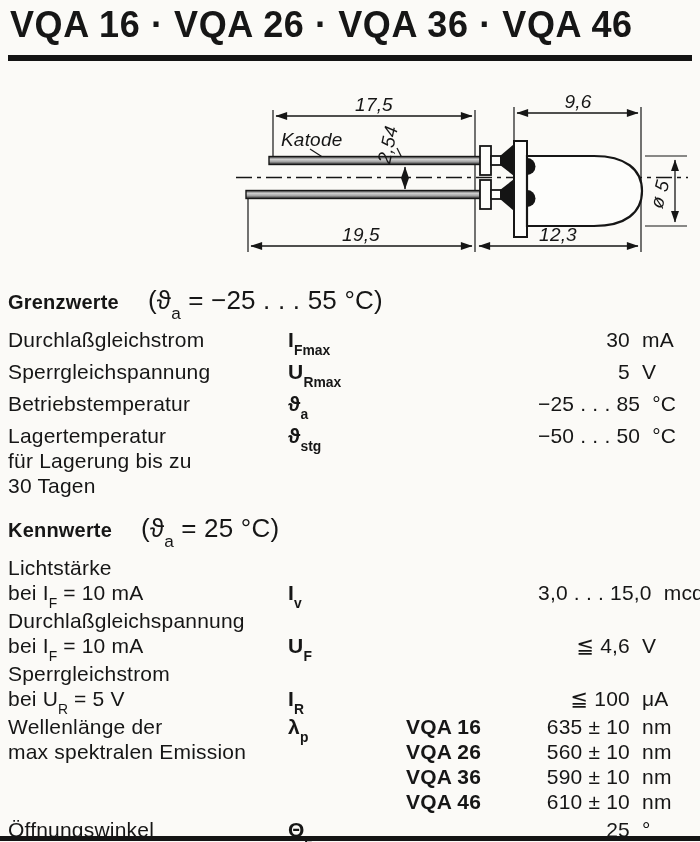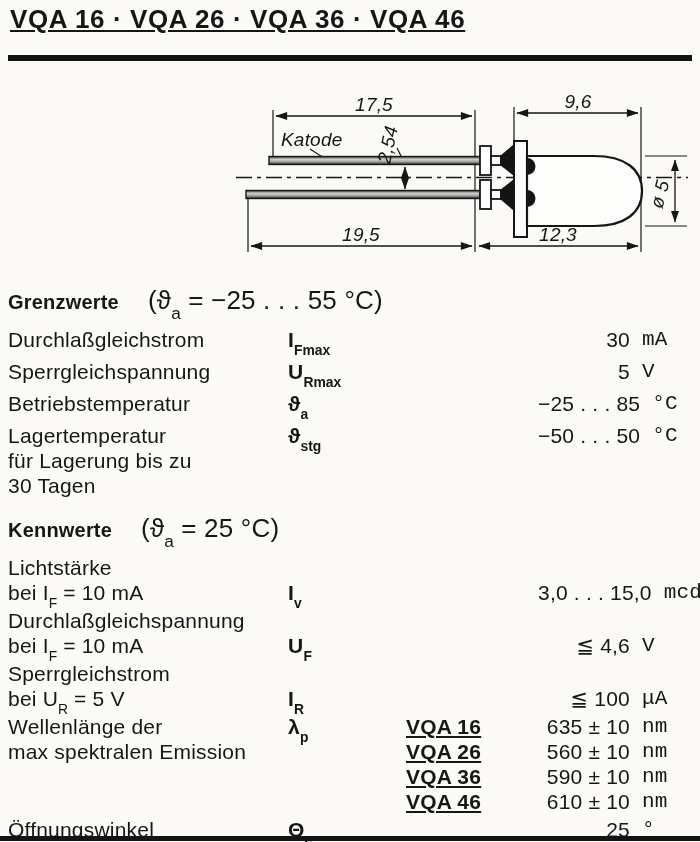--- a/index.html
+++ b/index.html
@@ -4,21 +4,21 @@
 <style>
   html,body{margin:0;padding:0;}
   body{
     width:700px;height:842px;position:relative;overflow:hidden;
     background:#fbfaf7;color:#161616;
     font-family:"Liberation Sans","DejaVu Sans",sans-serif;
     font-size:21px;letter-spacing:.2px;
   }
   .title{
     position:absolute;left:10px;top:4px;margin:0;
-    font-size:26px;font-weight:700;letter-spacing:.6px;white-space:nowrap;text-decoration:underline;
+    font-size:36px;font-weight:700;letter-spacing:.6px;white-space:nowrap;
   }
   .rule-top{position:absolute;left:8px;right:8px;top:55px;height:6px;background:#141414;}
   .rule-bottom{position:absolute;left:0;right:0;top:836px;height:5px;background:#141414;}
   .drawing{position:absolute;left:226px;top:84px;width:470px;height:192px;}
   .drawing svg{display:block;}
   .dimtxt{font-family:"Liberation Sans","DejaVu Sans",sans-serif;font-style:italic;font-size:19px;fill:#161616;}
 
   .sec{position:absolute;left:8px;right:0;}
   .sec0{top:287px;}
   .sec1{top:515px;}
@@ -27,23 +27,23 @@
   .sec-cond{font-size:26px;margin-left:29px;}
   .row{display:grid;grid-template-columns:280px 118px 1fr;padding-right:10px;}
   .sec0 .row{margin-bottom:7px;}
   .sec1 .row{margin-bottom:3px;}
   .row.align-end{align-items:end;}
   .row.align-start{align-items:start;}
   .lline,.cell-symbol,.vline{line-height:25px;}
   .cell-symbol{font-weight:700;}
   .cell-values{min-width:0;}
   .vline{display:grid;grid-template-columns:132px 1fr 60px;}
-  .vtype{font-weight:700;text-decoration:underline;}
+  .vtype{font-weight:700;}
   .vnum{text-align:right;white-space:nowrap;}
-  .vunit{padding-left:12px;white-space:nowrap;font-family:Liberation Mono, monospace;}
+  .vunit{padding-left:12px;white-space:nowrap;}
   sub{font-size:66%;line-height:0;position:relative;top:.22em;letter-spacing:0;}
 </style>
 </head>
 <body>
 
 <div class="page">
 
   <h1 class="title">VQA 16 · VQA 26 · VQA 36 · VQA 46</h1>
   <div class="rule-top"></div>
 

